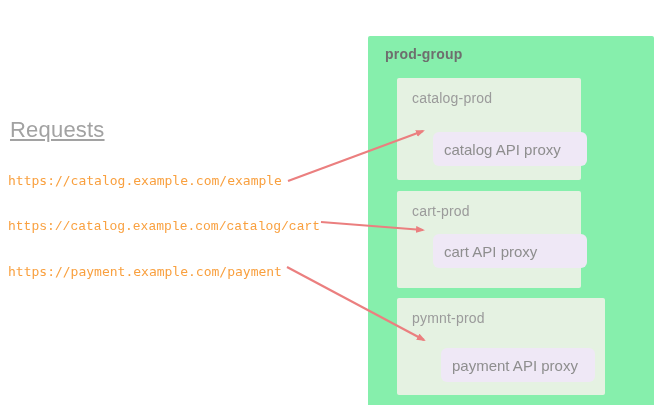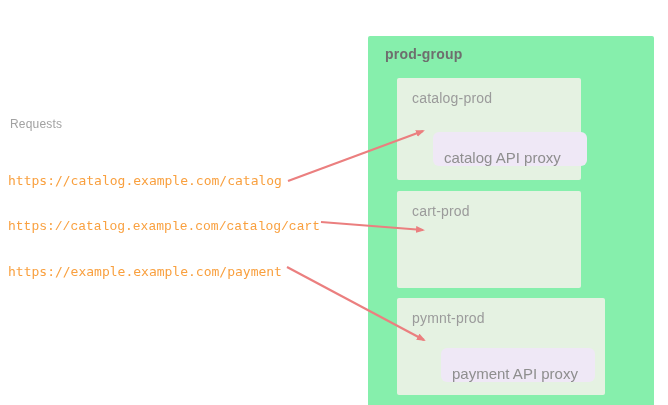--- a/index.html
+++ b/index.html
@@ -8,23 +8,24 @@
     width: 668px;
     height: 405px;
     background: #ffffff;
     font-family: "Liberation Sans", sans-serif;
     overflow: hidden;
   }
   .requests-heading {
     position: absolute;
     left: 10px;
     top: 117px;
-    font-size: 12px;
+    font-size: 22px;
     color: #a2a2a2;
     letter-spacing: 0.2px;
+    text-decoration: underline;
   }
   .url {
     position: absolute;
     left: 8px;
     font-family: "DejaVu Sans Mono", monospace;
     font-size: 13px;
     color: #f9a03f;
     white-space: nowrap;
   }
   .url-1 { top: 173px; }
@@ -68,21 +69,21 @@
     letter-spacing: 0.2px;
   }
   .proxy-box {
     position: absolute;
     left: 36px;
     width: 154px;
     height: 34px;
     background: #efe8f6;
     border-radius: 6px;
     display: flex;
-    align-items: flex-end;
+    align-items: center;
   }
   .env-1 .proxy-box { top: 54px; }
   .env-2 .proxy-box { top: 43px; }
   .env-3 .proxy-box { top: 50px; margin-left: 8px; }
   .proxy-label {
     padding-left: 11px;
     font-size: 15px;
     color: #8e8e8e;
     white-space: nowrap;
   }
@@ -94,38 +95,41 @@
     pointer-events: none;
   }
 </style>
 </head>
 <body>
 
 <div class="canvas">
 
   <div class="requests-heading">Requests</div>
 
-  <div class="url url-1">https://catalog.example.com/catalog</div>
+  <div class="url url-1">https://catalog.example.com/example</div>
 
   <div class="url url-2">https://catalog.example.com/catalog/cart</div>
 
-  <div class="url url-3">https://example.example.com/payment</div>
+  <div class="url url-3">https://payment.example.com/payment</div>
 
   <div class="prod-group">
     <div class="prod-group-title">prod-group</div>
 
     <div class="env-box env-1">
       <div class="env-name">catalog-prod</div>
       <div class="proxy-box">
         <span class="proxy-label">catalog API proxy</span>
       </div>
     </div>
 
     <div class="env-box env-2">
       <div class="env-name">cart-prod</div>
+      <div class="proxy-box">
+        <span class="proxy-label">cart API proxy</span>
+      </div>
     </div>
 
     <div class="env-box env-3">
       <div class="env-name">pymnt-prod</div>
       <div class="proxy-box">
         <span class="proxy-label">payment API proxy</span>
       </div>
     </div>
   </div>
 

